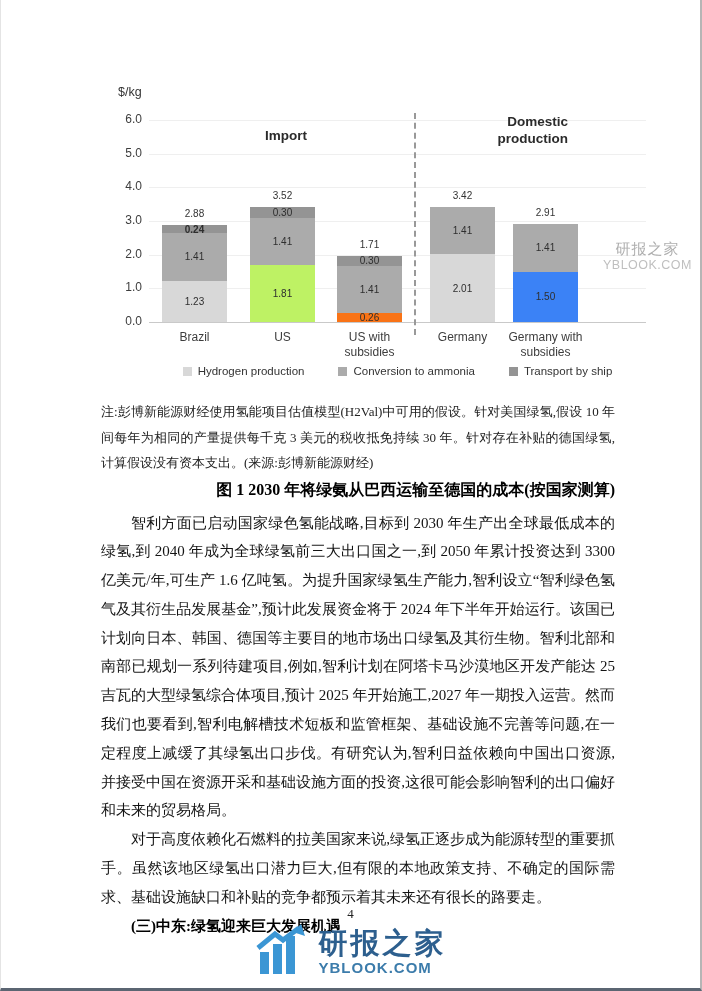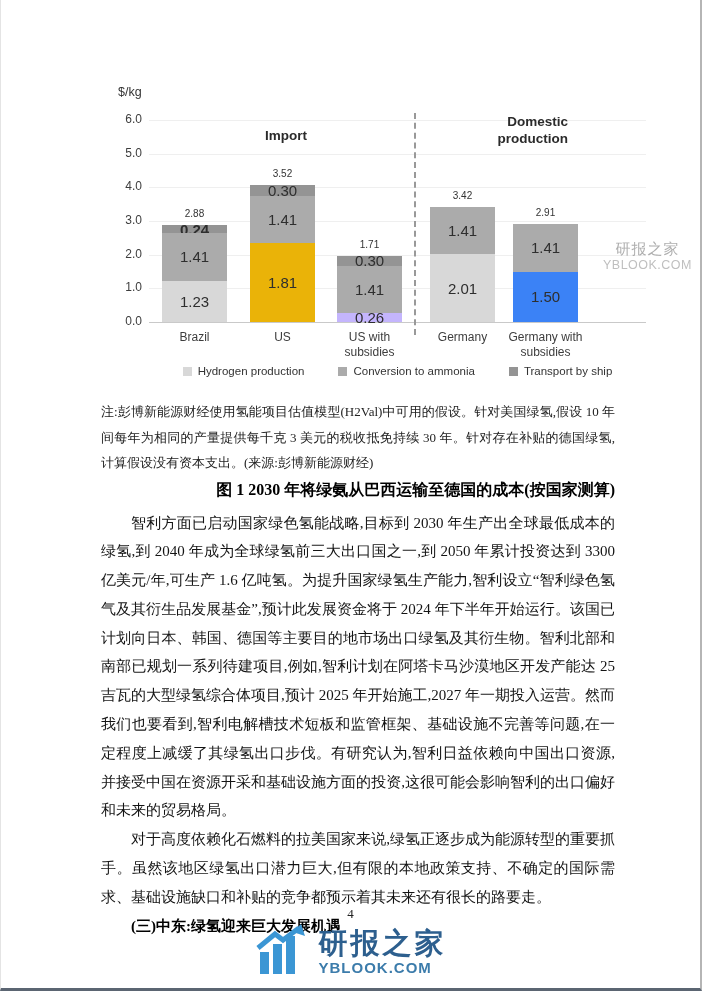--- a/index.html
+++ b/index.html
@@ -11,21 +11,21 @@
   }
   
   .chart{position:absolute;left:105px;top:85px;width:560px;height:312px;
     font-family:"Liberation Sans","DejaVu Sans",sans-serif;color:#3d3d3d;}
   .y-axis-label{position:absolute;left:12px;top:0;font-size:12.5px;color:#333;}
   .gridline{position:absolute;left:43px;width:497px;height:1px;background:#efefef;}
   .gridline.base{background:#c9c9c9;}
   .y-tick{position:absolute;left:0;width:36px;text-align:right;font-size:12px;color:#3d3d3d;}
   .bar{position:absolute;bottom:75px;width:65px;display:flex;flex-direction:column-reverse;}
   .seg{display:flex;align-items:center;justify-content:center;overflow:visible;
-       font-size:15px;color:#2e2e2e;}
+       font-size:10px;color:#2e2e2e;}
   .bar-total{position:absolute;top:-17px;left:0;width:100%;text-align:center;
        font-size:10px;color:#333;}
   .cat-label{position:absolute;top:245px;width:92px;text-align:center;font-size:12px;
        line-height:15px;color:#3d3d3d;}
   .divider{position:absolute;left:308px;top:28px;height:222px;border-left:2px dashed #999;}
   .group-label{position:absolute;font-weight:bold;font-size:13.5px;color:#2b2b2b;line-height:17px;}
   .group-import{left:100px;top:42px;width:160px;text-align:center;}
   .group-domestic{left:362px;top:28px;width:100px;text-align:right;}
   .legend{position:absolute;left:43px;top:280px;width:497px;display:flex;
        justify-content:center;gap:34px;}
@@ -75,28 +75,28 @@
         <div class="gridline base" style="top: 237.002px;"></div>
         <div class="y-tick" style="top: 229.002px;">0.0</div>
         <div class="bar" style="left: 56px;">
           <div class="seg" style="height: 41.4104px; background: rgb(216, 216, 216);">1.23</div>
           <div class="seg" style="height: 47.4705px; background: rgb(171, 171, 171);">1.41</div>
           <div class="seg" style="height: 8.08008px; background: rgb(148, 148, 148); font-weight: bold;">0.24</div>
           <div class="bar-total">2.88</div>
         </div>
         <div class="cat-label" style="left: 42.5px;">Brazil</div>
         <div class="bar" style="left: 144px;">
-          <div class="seg" style="height: 79px; background: #eab308;">1.81</div>
+          <div class="seg" style="height: 57px; background: #bef264;">1.81</div>
           <div class="seg" style="height: 47.4705px; background: rgb(171, 171, 171);">1.41</div>
           <div class="seg" style="height: 10.1001px; background: rgb(148, 148, 148);">0.30</div>
           <div class="bar-total">3.52</div>
         </div>
         <div class="cat-label" style="left: 130.5px;">US</div>
         <div class="bar" style="left: 231px;">
-          <div class="seg" style="height: 8.75342px; background: #c4b5fd;">0.26</div>
+          <div class="seg" style="height: 8.75342px; background: #f97316;">0.26</div>
           <div class="seg" style="height: 47.4705px; background: rgb(171, 171, 171);">1.41</div>
           <div class="seg" style="height: 10.1001px; background: rgb(148, 148, 148);">0.30</div>
           <div class="bar-total">1.71</div>
         </div>
         <div class="cat-label" style="left: 217.5px;">US with subsidies</div>
         <div class="bar" style="left: 324px;">
           <div class="seg" style="height: 67.6707px; background: rgb(216, 216, 216);">2.01</div>
           <div class="seg" style="height: 47.4705px; background: rgb(171, 171, 171);">1.41</div>
           <div class="bar-total">3.42</div>
         </div>

